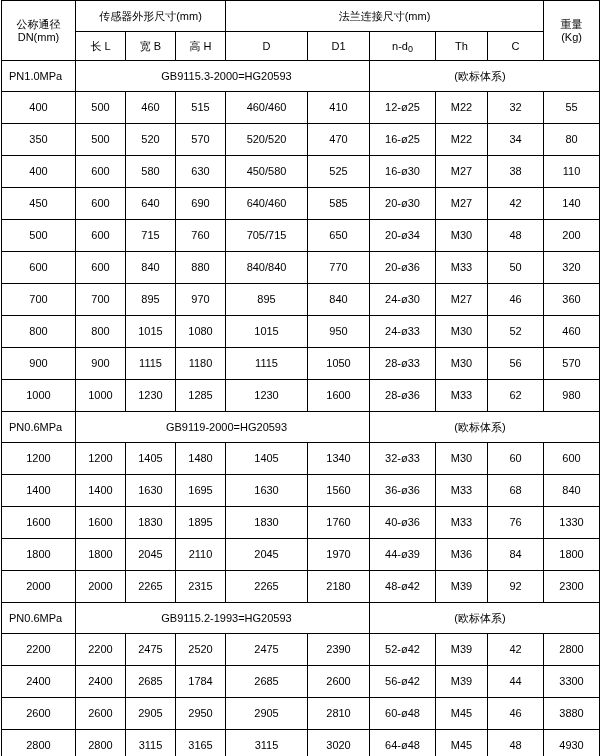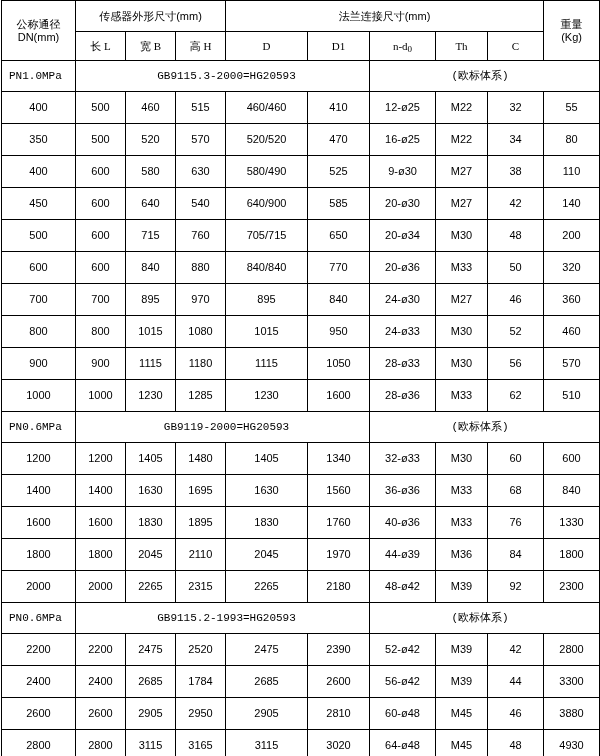--- a/index.html
+++ b/index.html
@@ -29,29 +29,27 @@
     padding: 0;
     line-height: 1.15;
   }
   .hdr-top td {
     height: 30px;
     font-size: 12px;
   }
   .hdr-sub td {
     height: 28px;
     font-size: 12px;
-    font-family: Liberation Serif, serif;
   }
   .hdr-top td, .hdr-sub td {
     font-weight: normal;
   }
   .grp-row td {
     height: 30px;
     font-size: 12px;
-    font-family: Liberation Mono, monospace;
   }
   .grp-label {
     text-align: left !important;
     padding-left: 7px !important;
   }
   .grp-std {
     text-align: center;
     padding-left: 8px !important;
   }
   .grp-sys {
@@ -143,33 +141,33 @@
         <td>16-ø25</td>
         <td>M22</td>
         <td>34</td>
         <td>80</td>
       </tr>
       <tr class="data-row">
         <td>400</td>
         <td>600</td>
         <td>580</td>
         <td>630</td>
-        <td>580/490</td>
+        <td>450/580</td>
         <td>525</td>
-        <td>9-ø30</td>
+        <td>16-ø30</td>
         <td>M27</td>
         <td>38</td>
         <td>110</td>
       </tr>
       <tr class="data-row">
         <td>450</td>
         <td>600</td>
         <td>640</td>
-        <td>540</td>
-        <td>640/900</td>
+        <td>690</td>
+        <td>640/460</td>
         <td>585</td>
         <td>20-ø30</td>
         <td>M27</td>
         <td>42</td>
         <td>140</td>
       </tr>
       <tr class="data-row">
         <td>500</td>
         <td>600</td>
         <td>715</td>
@@ -232,21 +230,21 @@
       <tr class="data-row">
         <td>1000</td>
         <td>1000</td>
         <td>1230</td>
         <td>1285</td>
         <td>1230</td>
         <td>1600</td>
         <td>28-ø36</td>
         <td>M33</td>
         <td>62</td>
-        <td>510</td>
+        <td>980</td>
       </tr>
       <tr class="grp-row">
         <td class="grp-label">PN0.6MPa</td>
         <td colspan="5" class="grp-std">GB9119-2000=HG20593</td>
         <td colspan="4" class="grp-sys">(欧标体系)</td>
       </tr>
       <tr class="data-row">
         <td>1200</td>
         <td>1200</td>
         <td>1405</td>

